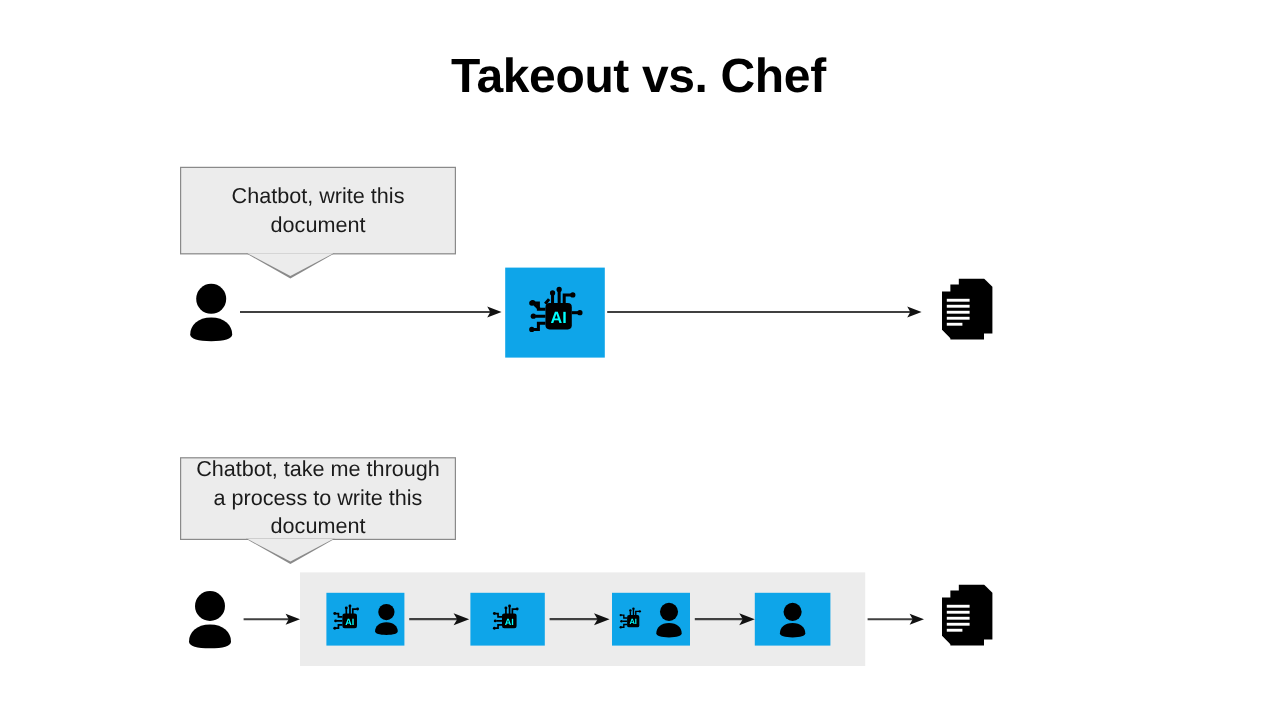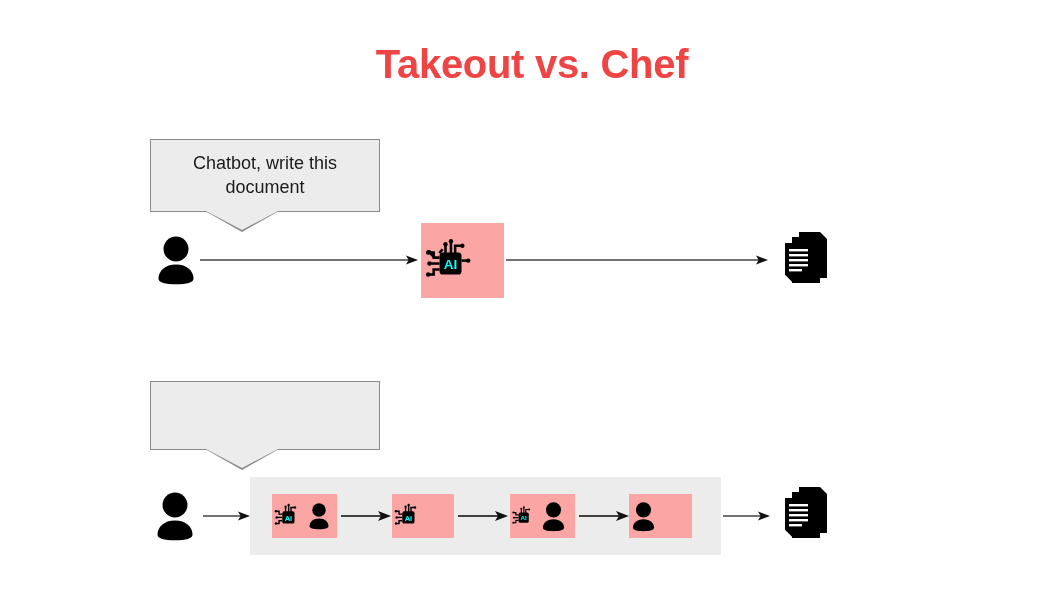--- a/index.html
+++ b/index.html
@@ -22,21 +22,21 @@
 
   
   .title {
     position: absolute;
     left: 0;
     top: 42px;
     width: 1064px;
     text-align: center;
     font-size: 40px;
     font-weight: bold;
-    color: #ef4444;
+    color: #000000;
     letter-spacing: -0.3px;
     white-space: nowrap;
   }
 
   
   .bubble {
     position: absolute;
     box-sizing: border-box;
     background: #ececec;
     border: 1px solid #8a8a8a;
@@ -78,23 +78,24 @@
   
   .icon {
     position: absolute;
     display: block;
   }
   .icon svg { display: block; width: 100%; height: 100%; }
 
   
   .cyan-tile {
     position: absolute;
-    background: #fca5a5;
+    background: #0ea5e9;
     display: flex;
     align-items: center;
+    justify-content: center;
     gap: 4px;
   }
   .cyan-tile svg { display: block; }
 
   
   .process-band {
     position: absolute;
     left: 250px;
     top: 477px;
     width: 471px;
@@ -178,20 +179,21 @@
         <rect x="8" y="22" width="19" height="2.4"></rect>
         <rect x="8" y="27" width="19" height="2.4"></rect>
         <rect x="8" y="32" width="19" height="2.4"></rect>
         <rect x="8" y="37" width="13" height="2.4"></rect>
       </g>
       <path d="M4 43 l7 7 h-7 z" fill="#ffffff"></path>
     </svg>
   </span>
 
   <div class="bubble" id="bubble-2">
+    <span class="btext">Chatbot, take me through a process to write this document</span>
     <span class="tail-outer"></span>
     <span class="tail-inner"></span>
   </div>
 
   <span class="icon" style="left:151px; top:491px; width:48px; height:50px;">
     <svg viewBox="0 0 48 50">
       <circle cx="24" cy="14" r="12.5" fill="#000000"></circle>
       <path d="M24 29.5c-11 0-17.5 6.4-17.5 14.2 0 3.6 6.6 5.6 17.5 5.6s17.5-2 17.5-5.6C41.5 35.9 35 29.5 24 29.5z" fill="#000000"></path>
     </svg>
   </span>

